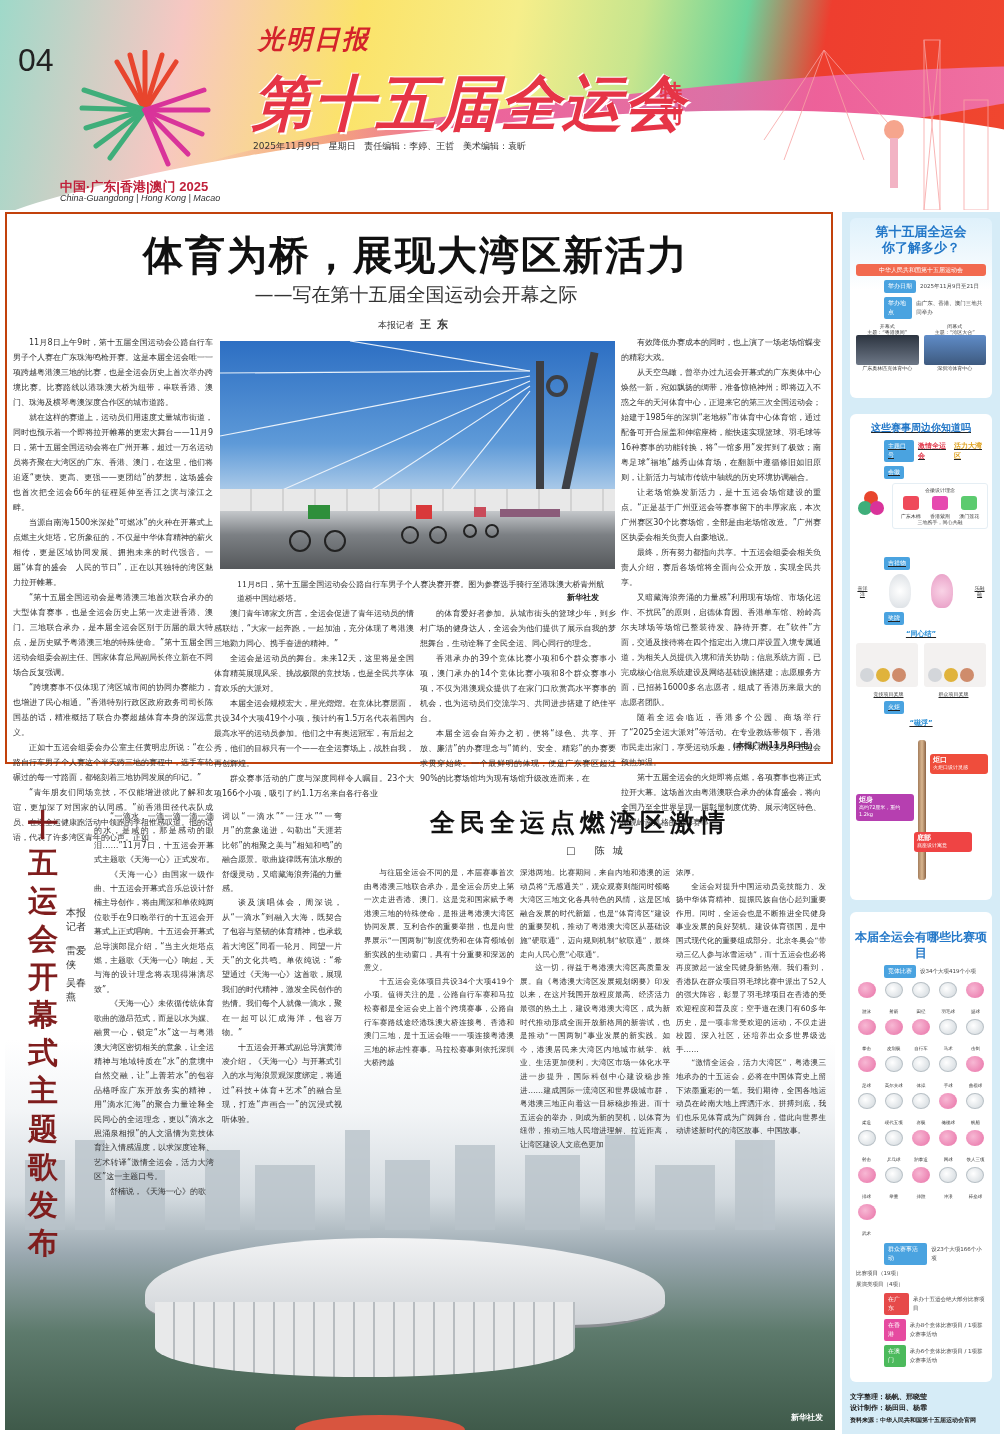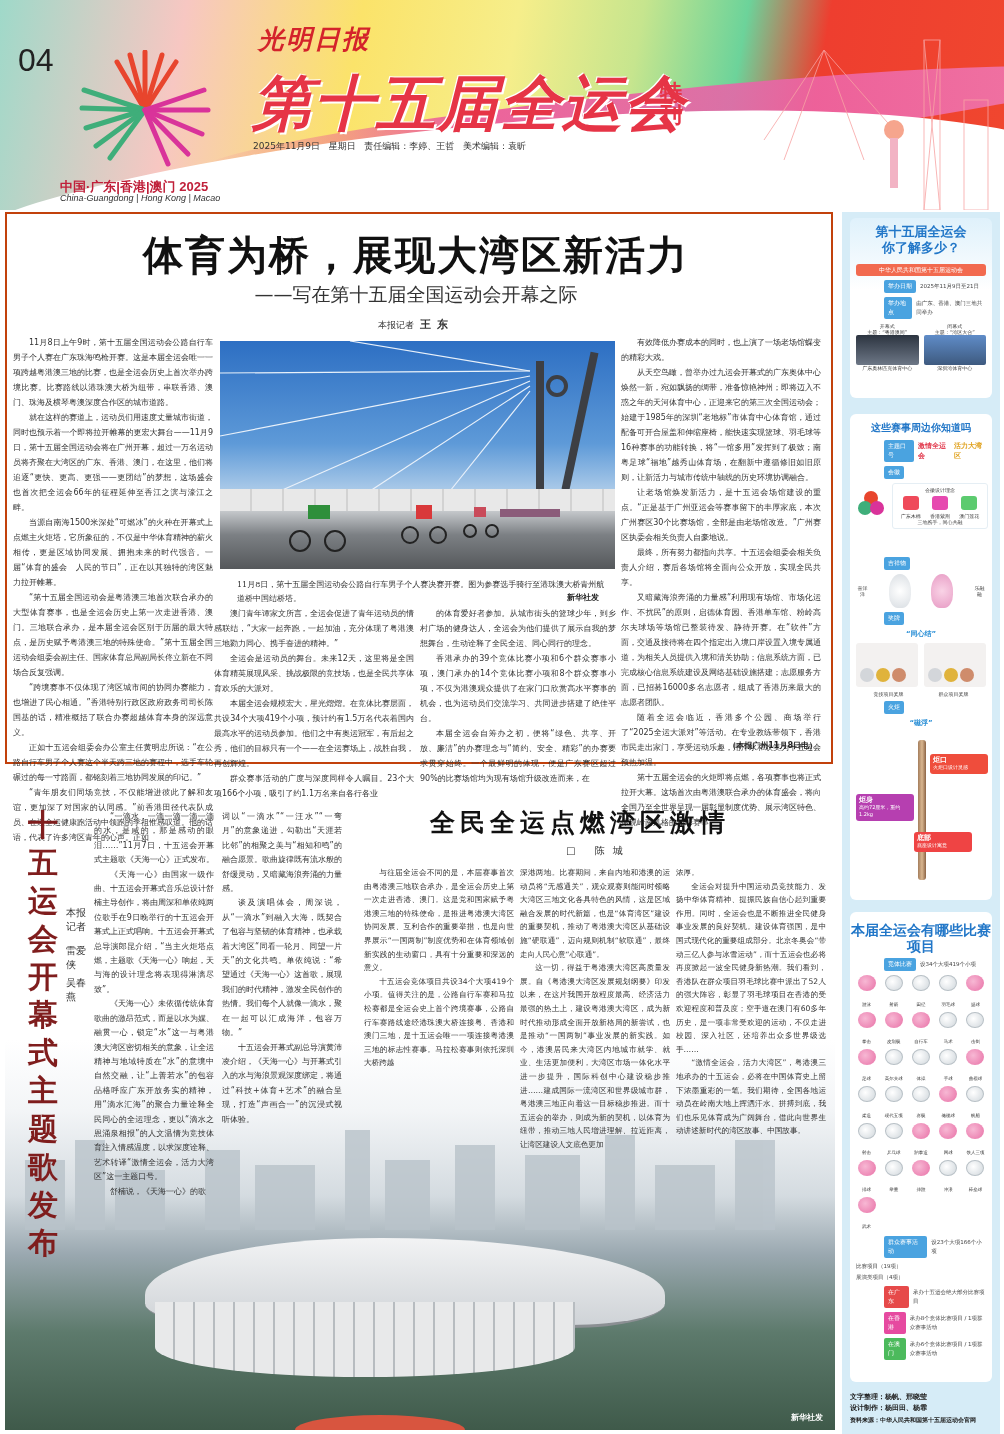--- a/index.html
+++ b/index.html
@@ -291,21 +291,21 @@
       </div>
       <div style="flex:1; text-align:center;">
         <div class="t-cap">闭幕式</div>
         <div class="t-cap">主题：“湾区大合”</div>
         <div class="thumb" style="background:linear-gradient(180deg,#5f8cc8,#3e5a7f);"></div>
         <div class="t-cap">深圳湾体育中心</div>
       </div>
     </div>
   </div>
 
-  <div class="sb-card" style="top:202px; height:486px;">
+  <div class="sb-card" style="top:202px; height:486px;text-decoration:underline;">
     <div class="sb-head" style="margin-top:6px; font-size:10px;">这些赛事周边你知道吗</div>
     <div class="sb-row">
       <span class="sb-pill">主题口号</span>
       <span style="font:bold 7px 'DejaVu Sans',sans-serif;color:#e23c4f">激情全运会</span>
       <span style="font:bold 7px 'DejaVu Sans',sans-serif;color:#e0a21f">活力大湾区</span>
     </div>
     <div class="sb-row">
         <span class="sb-pill">会徽</span>
       </div>
     <div style="margin:0 6px; height:70px; position:relative;">
@@ -364,21 +364,21 @@
     <div class="t-cap" style="color:#2a8fd6;font-weight:bold;font-size:7px">“磁浮”</div>
     <div class="torch-area">
       <div class="torch"></div>
       <div class="tbox" style="left:76px;top:22px;width:58px;background:#ef4d3c;"><b>炬口</b><span>火炬口设计灵感</span></div>
       <div class="tbox" style="left:2px;top:62px;width:58px;background:#b63fb0;"><b>炬身</b><span>高约72厘米，重约1.2kg</span></div>
       <div class="tbox" style="left:60px;top:100px;width:58px;background:#ef4444;"><b>底部</b><span>底座设计寓意</span></div>
     </div>
   </div>
 
   <div class="sb-card" style="top:700px; height:470px;">
-    <div class="sb-head" style="margin-top:10px; font-size:14px;">本届全运会有哪些比赛项目</div>
+    <div class="sb-head" style="margin-top:17px; font-size:12px;">本届全运会有哪些比赛项目</div>
     <div class="sb-row">
       <span class="sb-pill">竞体比赛</span>
       <span class="sb-text">设34个大项419个小项</span>
     </div>
     <div class="sports-grid">
       <div class="sport"><i></i><span>游泳</span></div>
       <div class="sport"><i class="w"></i><span>射箭</span></div>
       <div class="sport"><i class="w"></i><span>田径</span></div>
       <div class="sport"><i class="w"></i><span>羽毛球</span></div>
       <div class="sport"><i></i><span>篮球</span></div>

